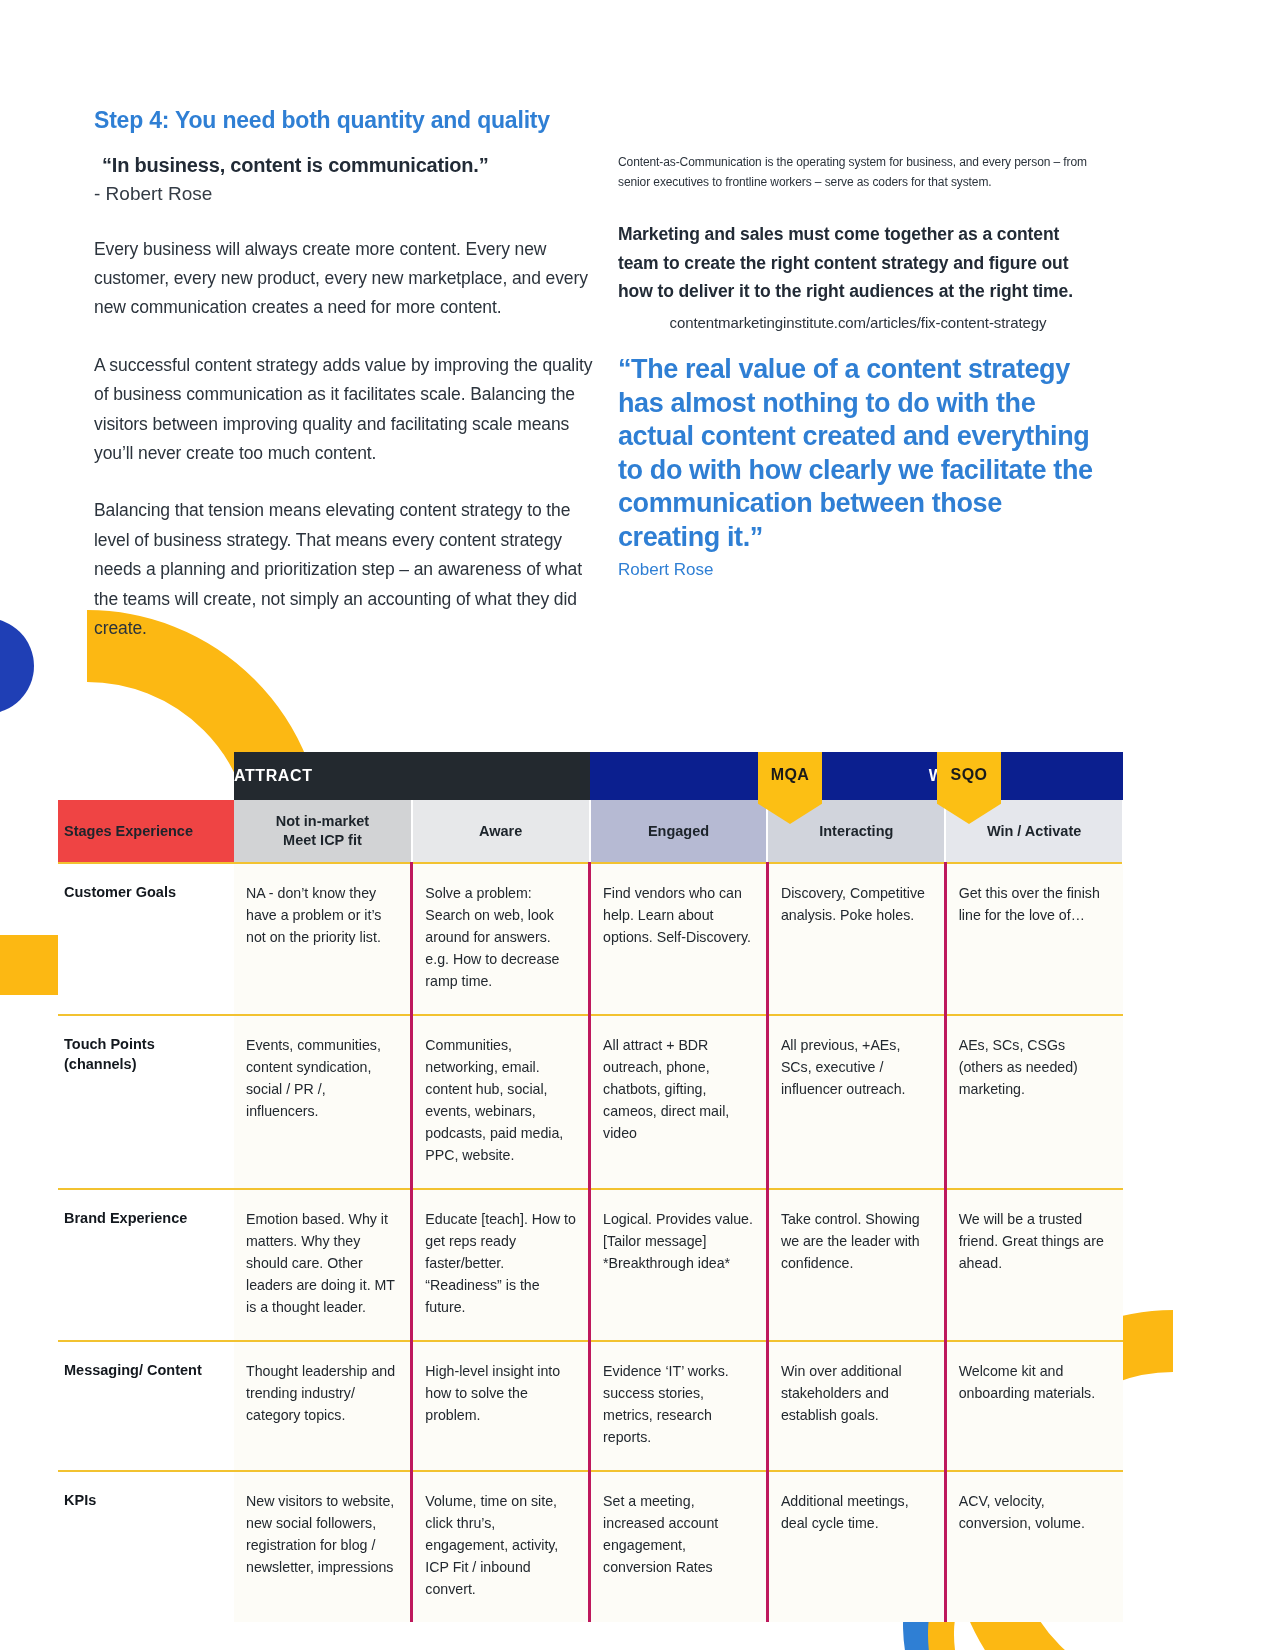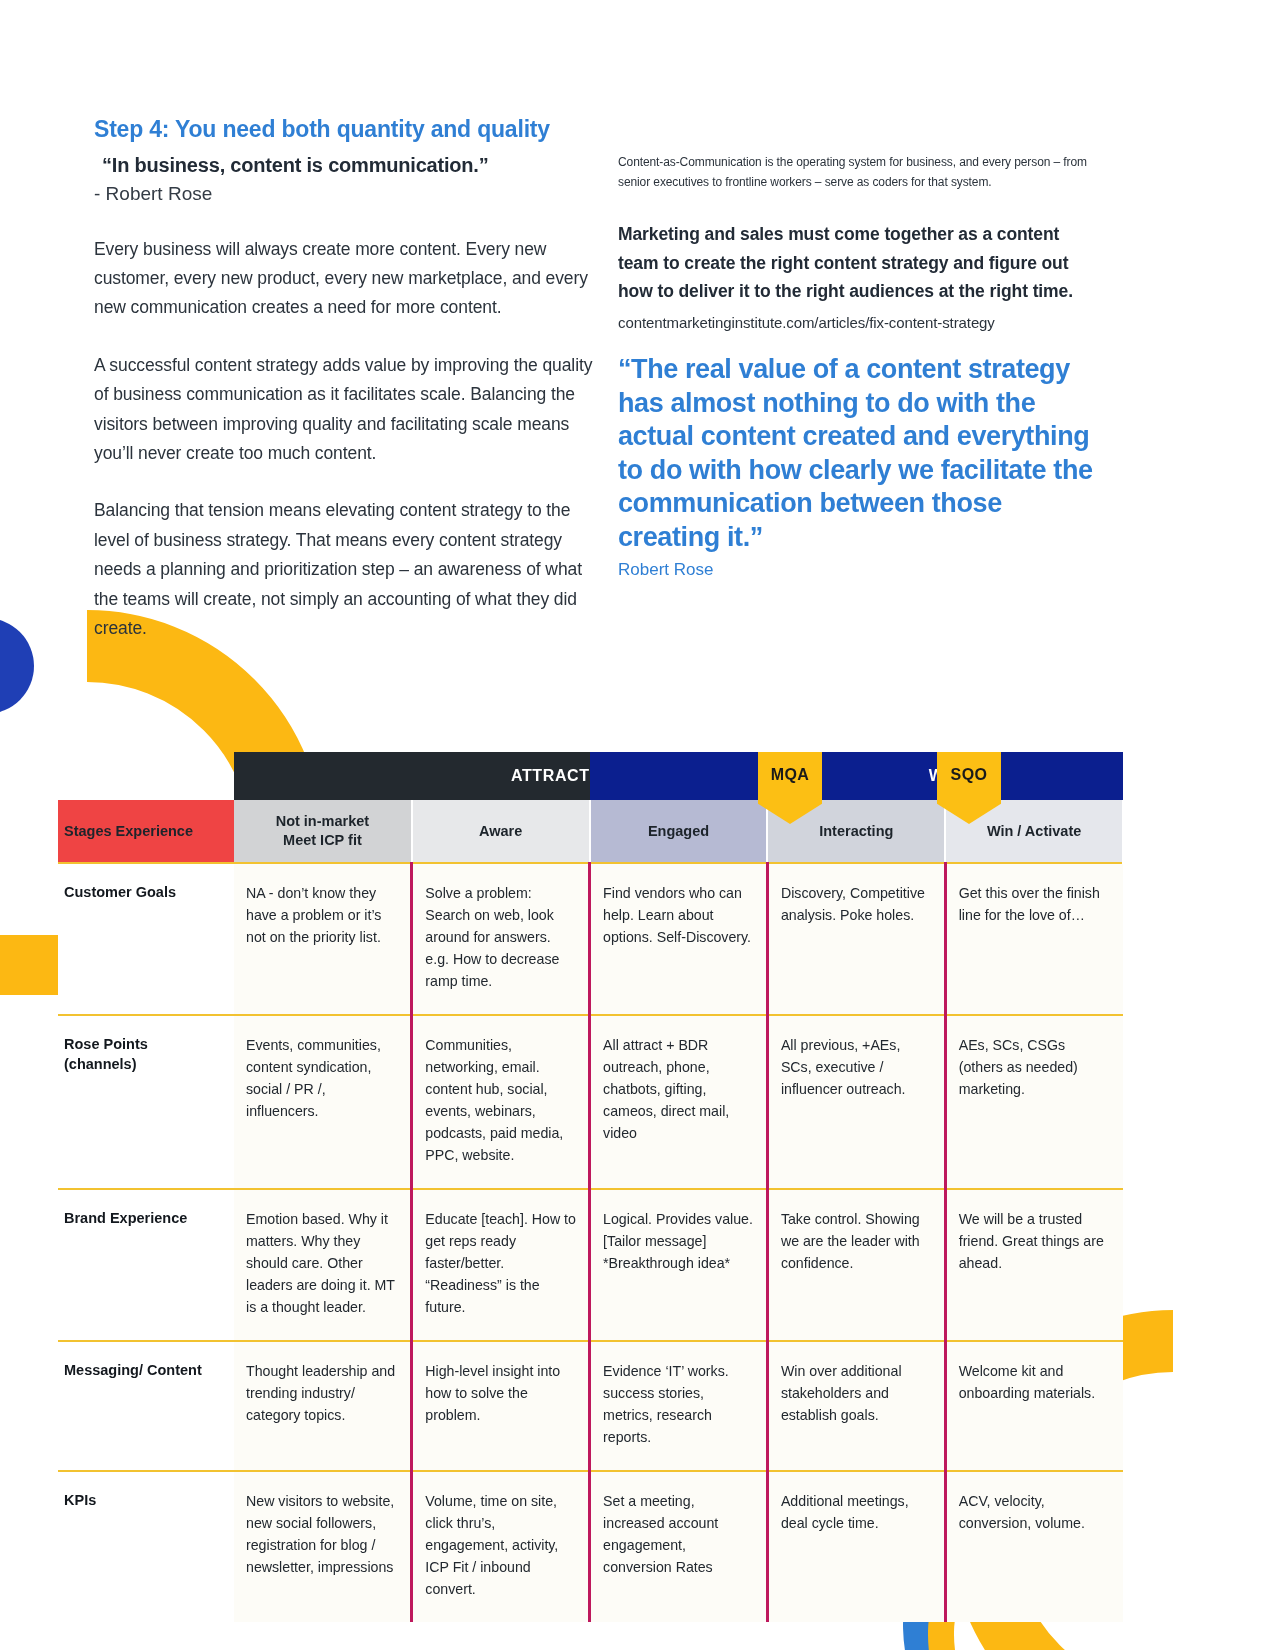--- a/index.html
+++ b/index.html
@@ -74,21 +74,21 @@
   }
 
   
   #content {
     position: relative;
     z-index: 5;
   }
 
   #heading {
     position: absolute;
-    left: 94px; top: 116px;
+    left: 94px; top: 107px;
     font-size: 23px;
     font-weight: bold;
     color: #2f7fd4;
     letter-spacing: -0.2px;
   }
 
   .col-left  { position: absolute; left: 94px;  top: 152px; width: 500px; }
   .col-right { position: absolute; left: 618px; top: 152px; width: 480px; }
 
   .pull-quote {
@@ -126,20 +126,21 @@
     color: #222b36;
     line-height: 1.62;
     margin-top: 28px;
     letter-spacing: -0.1px;
   }
   .rc-source {
     font-size: 15px;
     color: #2b333c;
     margin-top: 9px;
     letter-spacing: -0.1px;
+    text-align: center;
   }
   .big-quote {
     font-size: 27px;
     font-weight: bold;
     color: #2f7fd4;
     line-height: 1.24;
     margin-top: 22px;
     letter-spacing: -0.4px;
   }
   .big-quote-attrib {
@@ -162,21 +163,21 @@
     table-layout: fixed;
   }
   table.jt col.c0 { width: 176px; }
   table.jt col.cx { width: 177.8px; }
 
   
   .phase-row td { padding: 0; height: 48px; vertical-align: middle; }
   .phase-attract {
     background: #23292f;
     color: #ffffff;
-    text-align: right;
+    text-align: left;
     font-weight: bold;
     font-size: 16px;
     letter-spacing: 0.6px;
     position: relative;
   }
   .phase-win {
     background: #0b1f8f;
     color: #ffffff;
     text-align: center;
     font-weight: bold;
@@ -330,21 +331,21 @@
         <tr class="data-row">
           <td class="rowlabel cell-text">Customer Goals</td>
           <td>NA - don’t know they have a problem or it’s not on the priority list.</td>
           <td>Solve a problem: Search on web, look around for answers. e.g. How to decrease ramp time.</td>
           <td>Find vendors who can help. Learn about options. Self-Discovery.</td>
           <td>Discovery, Competitive analysis. Poke holes.</td>
           <td>Get this over the finish line for the love of…</td>
         </tr>
 
         <tr class="data-row sep-top">
-          <td class="rowlabel cell-text">Rose Points
+          <td class="rowlabel cell-text">Touch Points
 (channels)</td>
           <td>Events, communities, content syndication, social / PR /, influencers.</td>
           <td>Communities, networking, email. content hub, social, events, webinars, podcasts, paid media, PPC, website.</td>
           <td>All attract + BDR outreach, phone, chatbots, gifting, cameos, direct mail, video</td>
           <td>All previous, +AEs, SCs, executive / influencer outreach.</td>
           <td>AEs, SCs, CSGs (others as needed) marketing.</td>
         </tr>
 
         <tr class="data-row sep-top">
           <td class="rowlabel cell-text">Brand Experience</td>

